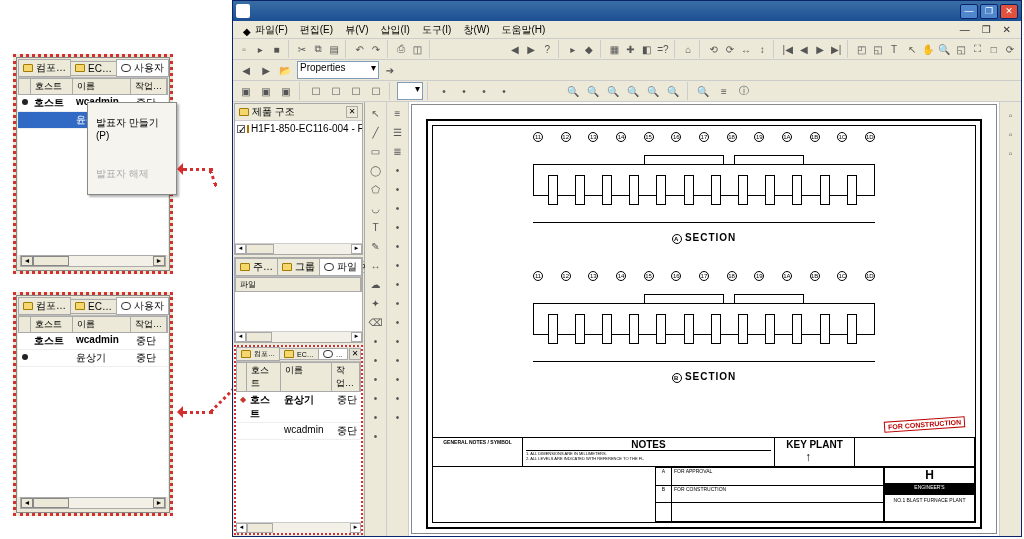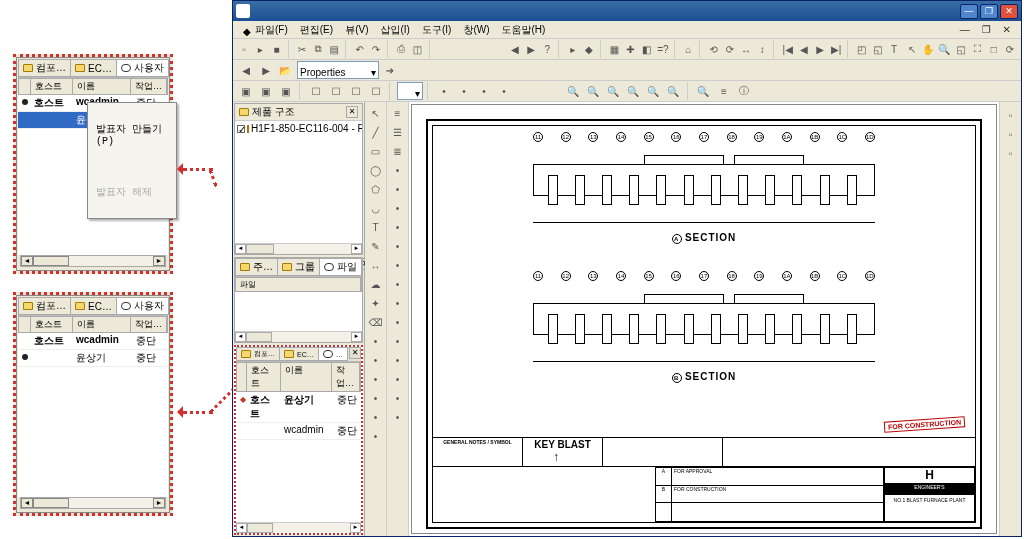--- a/index.html
+++ b/index.html
@@ -4,21 +4,21 @@
 <style>
   * { margin: 0; padding: 0; box-sizing: border-box; font-family: "Malgun Gothic", Tahoma, sans-serif; font-size: 10px; }
   body { background: #fff; width: 1024px; height: 539px; position: relative; overflow: hidden; }
 
   
   .popout {
     position: absolute; width: 160px; border: 3px dotted #d32f2f; background: #ece9d8;
   }
   .popout-inner { border: 1px solid #888; background: #ece9d8; padding: 1px; }
 
-  .panel-tabs { display: flex; background: #e5e2d5; border-bottom: 1px solid #bbb; }
+  .panel-tabs { display: flex; background: #e5e2d5; border-bottom: 1px solid #bbb; align-items: center; }
   .panel-tab { display: flex; align-items: center; padding: 1px 4px; border: 1px solid #aaa; background: #ece9d8; font-size: 9px; white-space: nowrap; margin-right: -1px; }
   .panel-tab.active { background: #fff; }
 
   .folder-ico {
     display: inline-block; width: 10px; height: 8px; background: #f5d76e; border: 1px solid #a27c00;
     border-radius: 1px 1px 0 0; margin-right: 3px; position: relative;
   }
   .chat-ico {
     display: inline-block; width: 10px; height: 8px; border: 1px solid #333; border-radius: 4px;
     margin-right: 3px;
@@ -26,21 +26,21 @@
 
   .grid-head { display: flex; background: #ece9d8; border: 1px solid #aaa; }
   .grid-head > div { border-right: 1px solid #aaa; padding: 1px 4px; font-size: 9px; background: #ece9d8; }
   .grid-body { background: #fff; min-height: 40px; }
   .grid-row { display: flex; border-bottom: 1px solid #eee; font-size: 9px; }
   .grid-row > div { padding: 1px 4px; }
   .sel { background: #316ac5; color: #fff; }
   .dot { display: inline-block; width: 6px; height: 6px; background: #222; border-radius: 50%; margin-right: 3px; vertical-align: middle; }
 
   .ctx-menu { position: absolute; background: #f5f4ef; border: 1px solid #888; box-shadow: 2px 2px 2px rgba(0,0,0,.3); font-size: 10px; min-width: 90px; }
-  .ctx-menu div { padding: 19px 8px; color: #000; font-family: Liberation Mono, monospace; }
+  .ctx-menu div { padding: 13px 8px; color: #000; }
   .ctx-menu div.disabled { color: #aaa; }
 
   .scrollbar-h { height: 12px; background: #ece9d8; border: 1px solid #aaa; position: absolute; left: 3px; right: 3px; bottom: 3px; display: flex; }
   .scrollbar-h .btn { width: 12px; height: 100%; background: #ece9d8; border: 1px solid #888; font-size: 7px; text-align: center; }
   .scrollbar-h .thumb { flex: 0 0 36px; background: #ece9d8; border: 1px solid #888; }
   .scrollbar-h .track { flex: 1; background: #f3f1e7; }
 
   
   .app-window { position: absolute; left: 232px; top: 0; right: 2px; bottom: 2px; border: 1px solid #0a246a; background: #ece9d8; display: flex; flex-direction: column; }
   .titlebar { height: 20px; background: linear-gradient(#3a6ea5,#1b4f93); color: #fff; display: flex; align-items: center; padding: 0 3px; font-size: 10px; }
@@ -48,21 +48,21 @@
   .titlebar .gap { flex: 1; }
   .titlebar .winbtn { width: 18px; height: 15px; background: #4f86cc; border: 1px solid #0a246a; margin-left: 2px; font-size: 9px; color: #fff; text-align: center; line-height: 13px; border-radius: 2px; }
   .titlebar .close { background: #e0523e; }
 
   .menubar { height: 18px; background: #ece9d8; display: flex; align-items: center; padding: 0 4px; border-bottom: 1px solid #ccc; }
   .menubar span { padding: 1px 6px; font-size: 10px; }
 
   .toolbar-row { display: flex; align-items: center; padding: 1px 4px; border-bottom: 1px solid #ccc; gap: 2px; }
   .tbtn { width: 18px; height: 18px; border: 1px solid transparent; display: inline-flex; align-items: center; justify-content: center; font-size: 10px; color: #555; }
   .sep { width: 4px; height: 18px; border-left: 1px solid #ccc; margin: 0 2px; }
-  .combo { height: 18px; border: 1px solid #7f9db9; background: #fff; font-size: 10px; padding: 0 2px; display: inline-flex; align-items: flex-end; min-width: 82px; justify-content: space-between; }
+  .combo { height: 18px; border: 1px solid #7f9db9; background: #fff; font-size: 10px; padding: 0 2px; display: inline-flex; align-items: flex-start; min-width: 82px; justify-content: space-between; }
 
   .workspace { flex: 1; display: flex; min-height: 0; background: #ece9d8; }
   .left-panels { width: 132px; display: flex; flex-direction: column; border-right: 1px solid #aaa; }
 
   .mini-panel { border: 1px solid #aaa; margin: 1px; background: #fff; display: flex; flex-direction: column; }
   .mini-title { display: flex; background: #ece9d8; border-bottom: 1px solid #ccc; font-size: 9px; padding: 1px 4px; align-items: center; }
   .mini-body { flex: 1; background: #fff; overflow: hidden; font-size: 8px; padding: 2px; }
   .mini-close { margin-left: auto; width: 12px; height: 12px; border: 1px solid #aaa; text-align: center; line-height: 10px; font-size: 8px; }
 
   .vtoolbars { display: flex; flex-direction: row; }
@@ -547,22 +547,27 @@
               <div style="position:absolute; top:100px; left:0; right:0;" class="section-title">
                 <span class="balloon" style="vertical-align:middle">B</span>
                 <span>SECTION</span>
               </div>
             </div>
 
             <div class="stamp" style="right:10px; bottom:92px;">FOR CONSTRUCTION</div>
 
             <div class="notes-row">
               <div style="width:90px;text-align:center;font-weight:bold">GENERAL NOTES / SYMBOL</div>
+              <div style="flex:1">
+                <div style="text-align:center;font-weight:bold;border-bottom:1px solid #000">NOTES</div>
+                <div style="font-size:4px">1. ALL DIMENSIONS ARE IN MILLIMETERS.</div>
+                <div style="font-size:4px">2. ALL LEVELS ARE INDICATED WITH REFERENCE TO THE FL.</div>
+              </div>
               <div style="width:80px;text-align:center;font-weight:bold;position:relative">
-                <span>KEY BLAST</span>
+                <span>KEY PLANT</span>
                 <div style="position:absolute;left:30px;top:12px;font-size:12px">↑</div>
               </div>
               <div style="width:120px"></div>
             </div>
 
             <div class="titleblock">
               <div class="col" style="flex:1; display:grid; grid-template-rows:repeat(3,1fr);">
                 <div style="border-bottom:1px solid #000;display:flex">
                   <div style="width:16px;border-right:1px solid #000;text-align:center;font-size:5px">A</div>
                   <div style="flex:1;font-size:5px;padding:0 2px">FOR APPROVAL</div>

